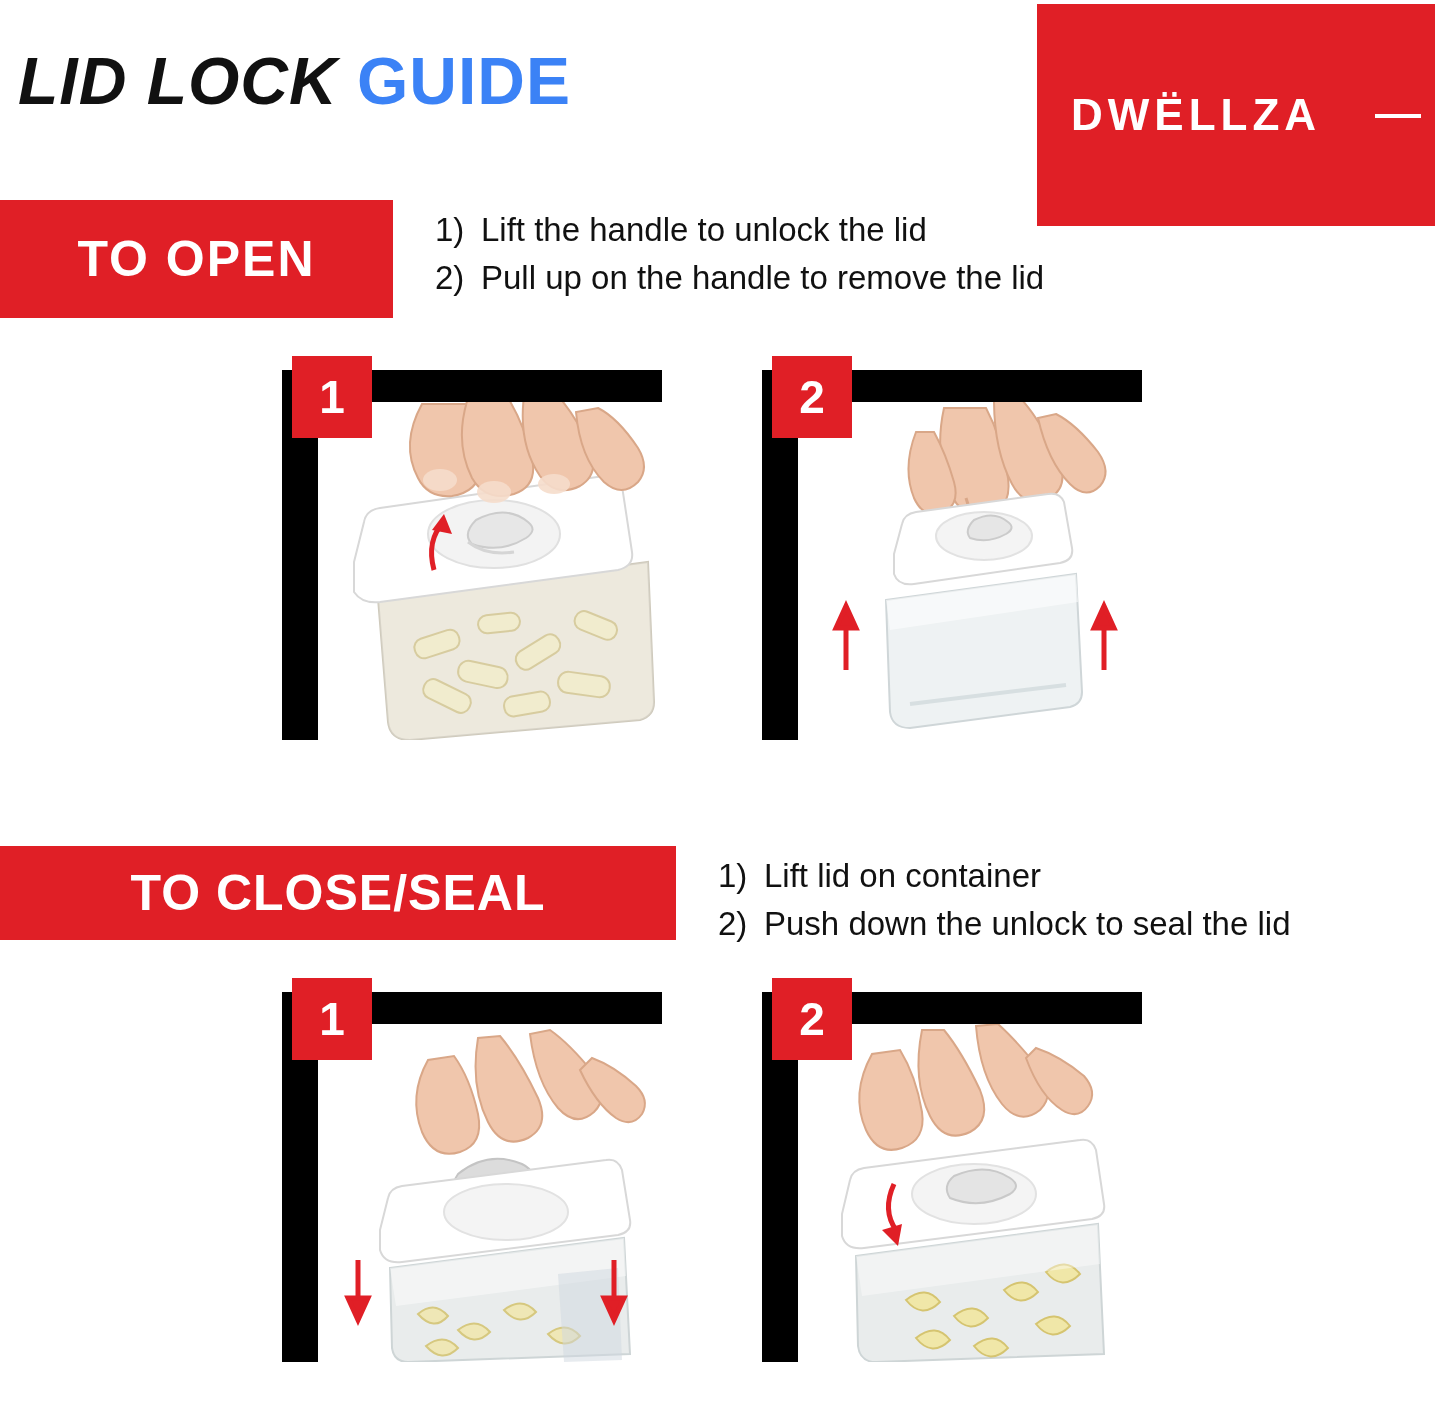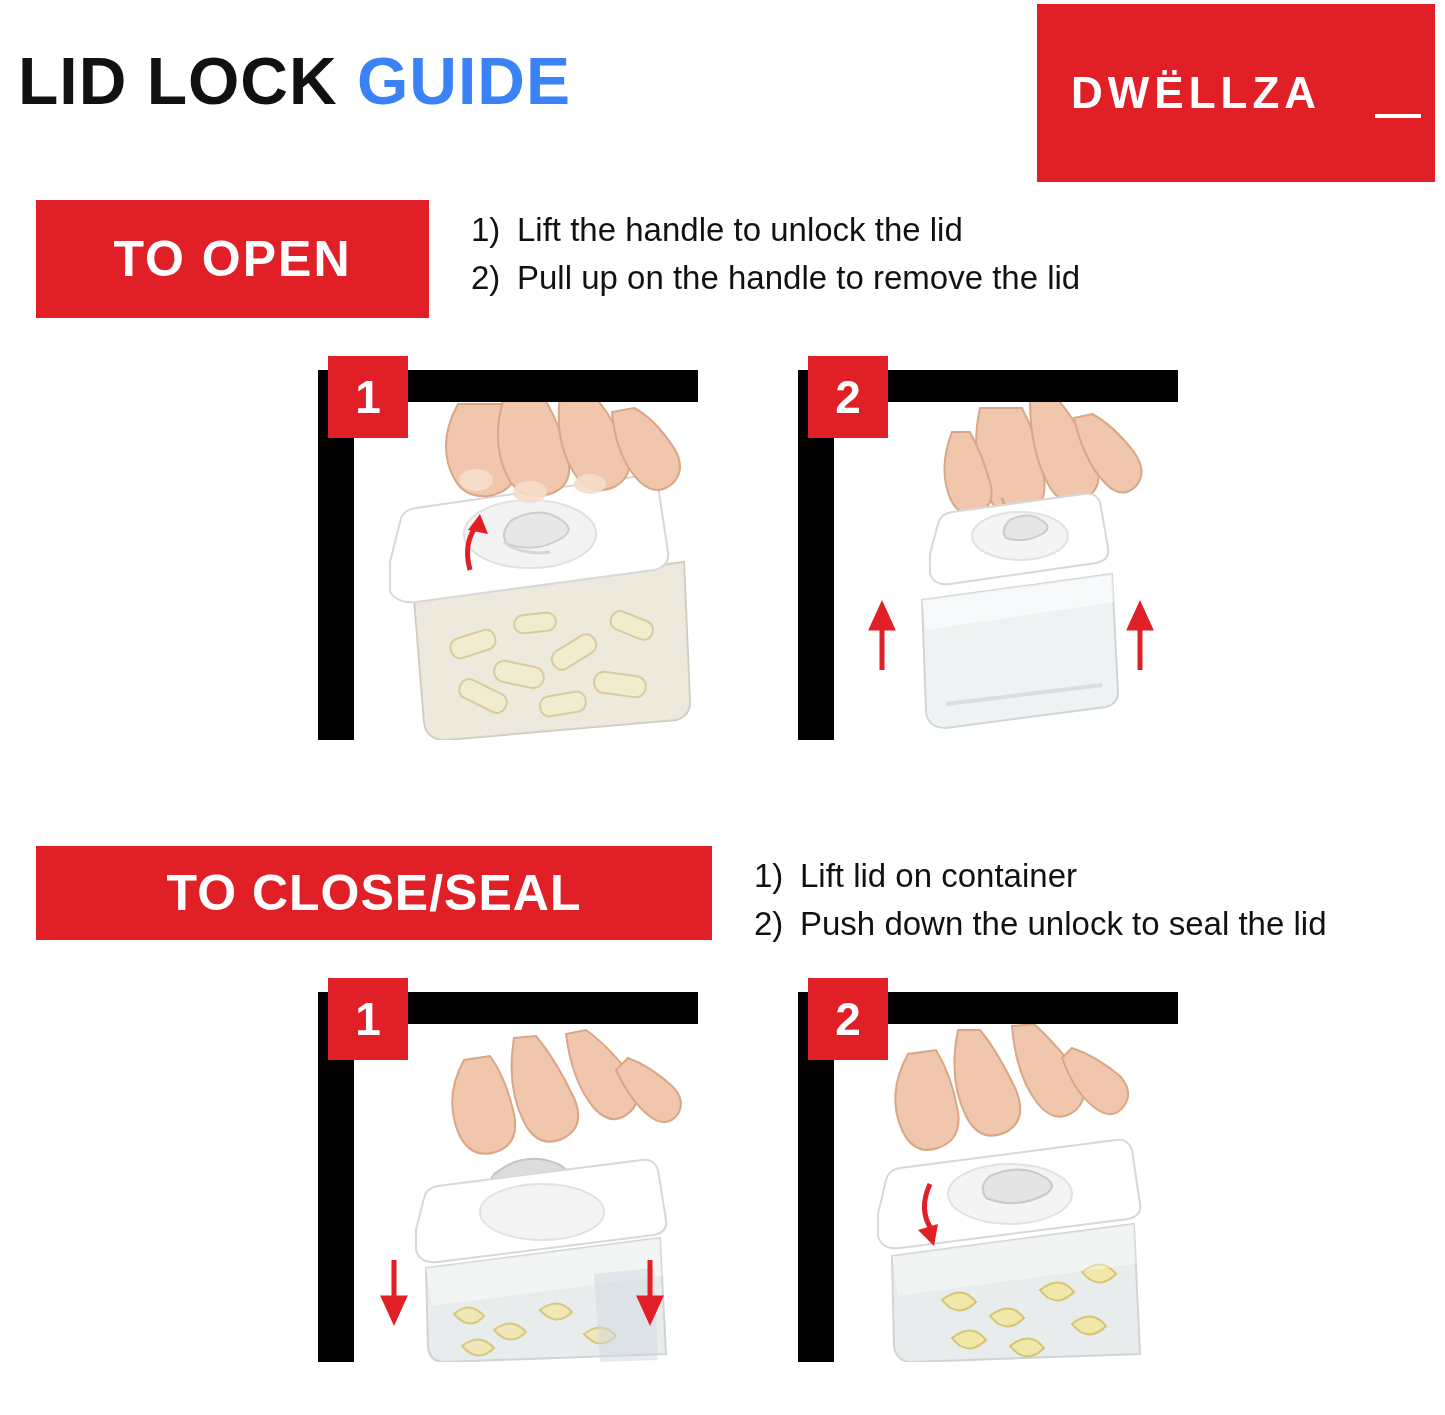--- a/index.html
+++ b/index.html
@@ -24,29 +24,29 @@
   .main-title {
     position: absolute;
     left: 18px;
     top: 48px;
     font-size: 66px;
     font-weight: bold;
     letter-spacing: 1px;
     line-height: 1;
     white-space: nowrap;
   }
-  .main-title .black { color: #111111; }
+  .main-title .black { color: #111111; font-style: italic; }
   .main-title .red { color: #3b82f6; }
 
   .brand-box {
     position: absolute;
     right: 10px;
     top: 4px;
     width: 398px;
-    height: 178px;
+    height: 222px;
     background: #e01f26;
     color: #ffffff;
     display: flex;
     flex-direction: column;
     justify-content: center;
     align-items: flex-start;
     padding-left: 34px;
     box-sizing: border-box;
   }
   .brand-line1 {
@@ -65,21 +65,21 @@
   .brand-rule {
     position: absolute;
     right: 14px;
     top: 110px;
     width: 46px;
     height: 4px;
     background: #ffffff;
   }
 
   
-  .section { position: relative; padding-left: 36px; }
+  .section { position: relative; }
   .section-head {
     display: flex;
     align-items: flex-start;
   }
   .label-box {
     background: #e01f26;
     color: #ffffff;
     font-weight: bold;
     display: flex;
     align-items: center;

